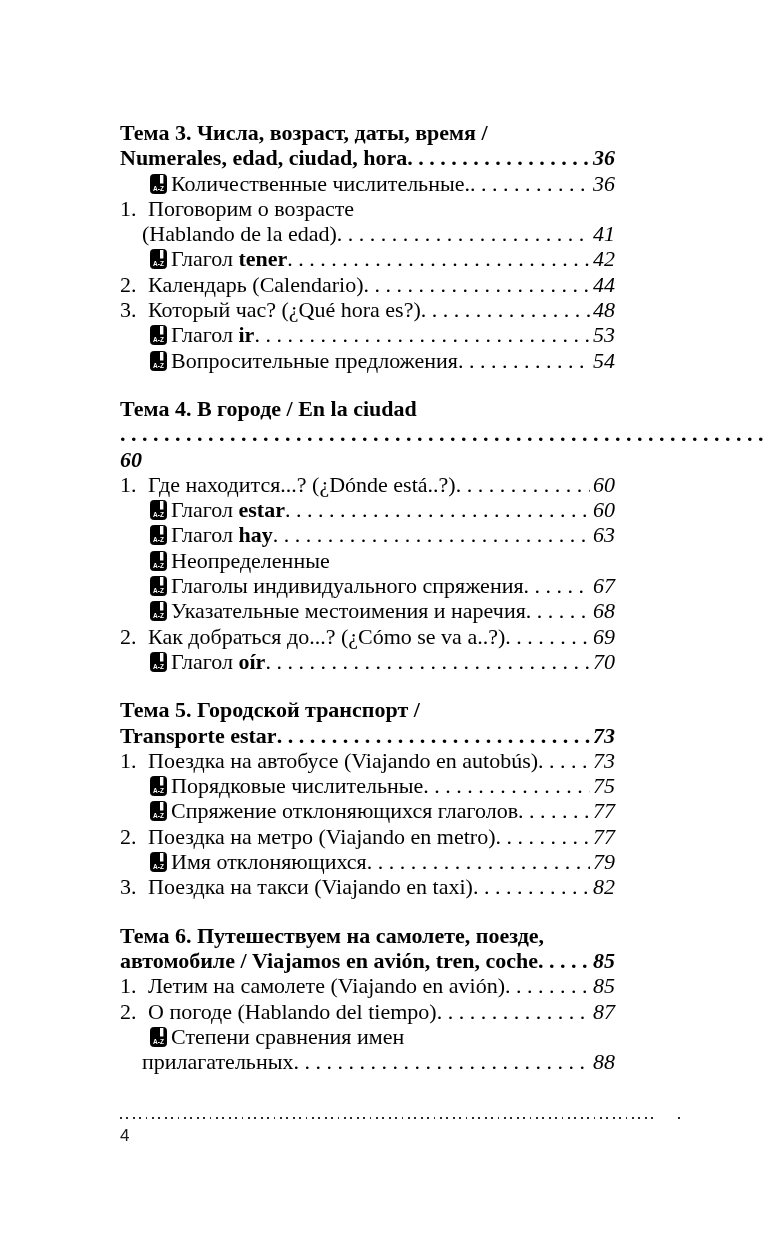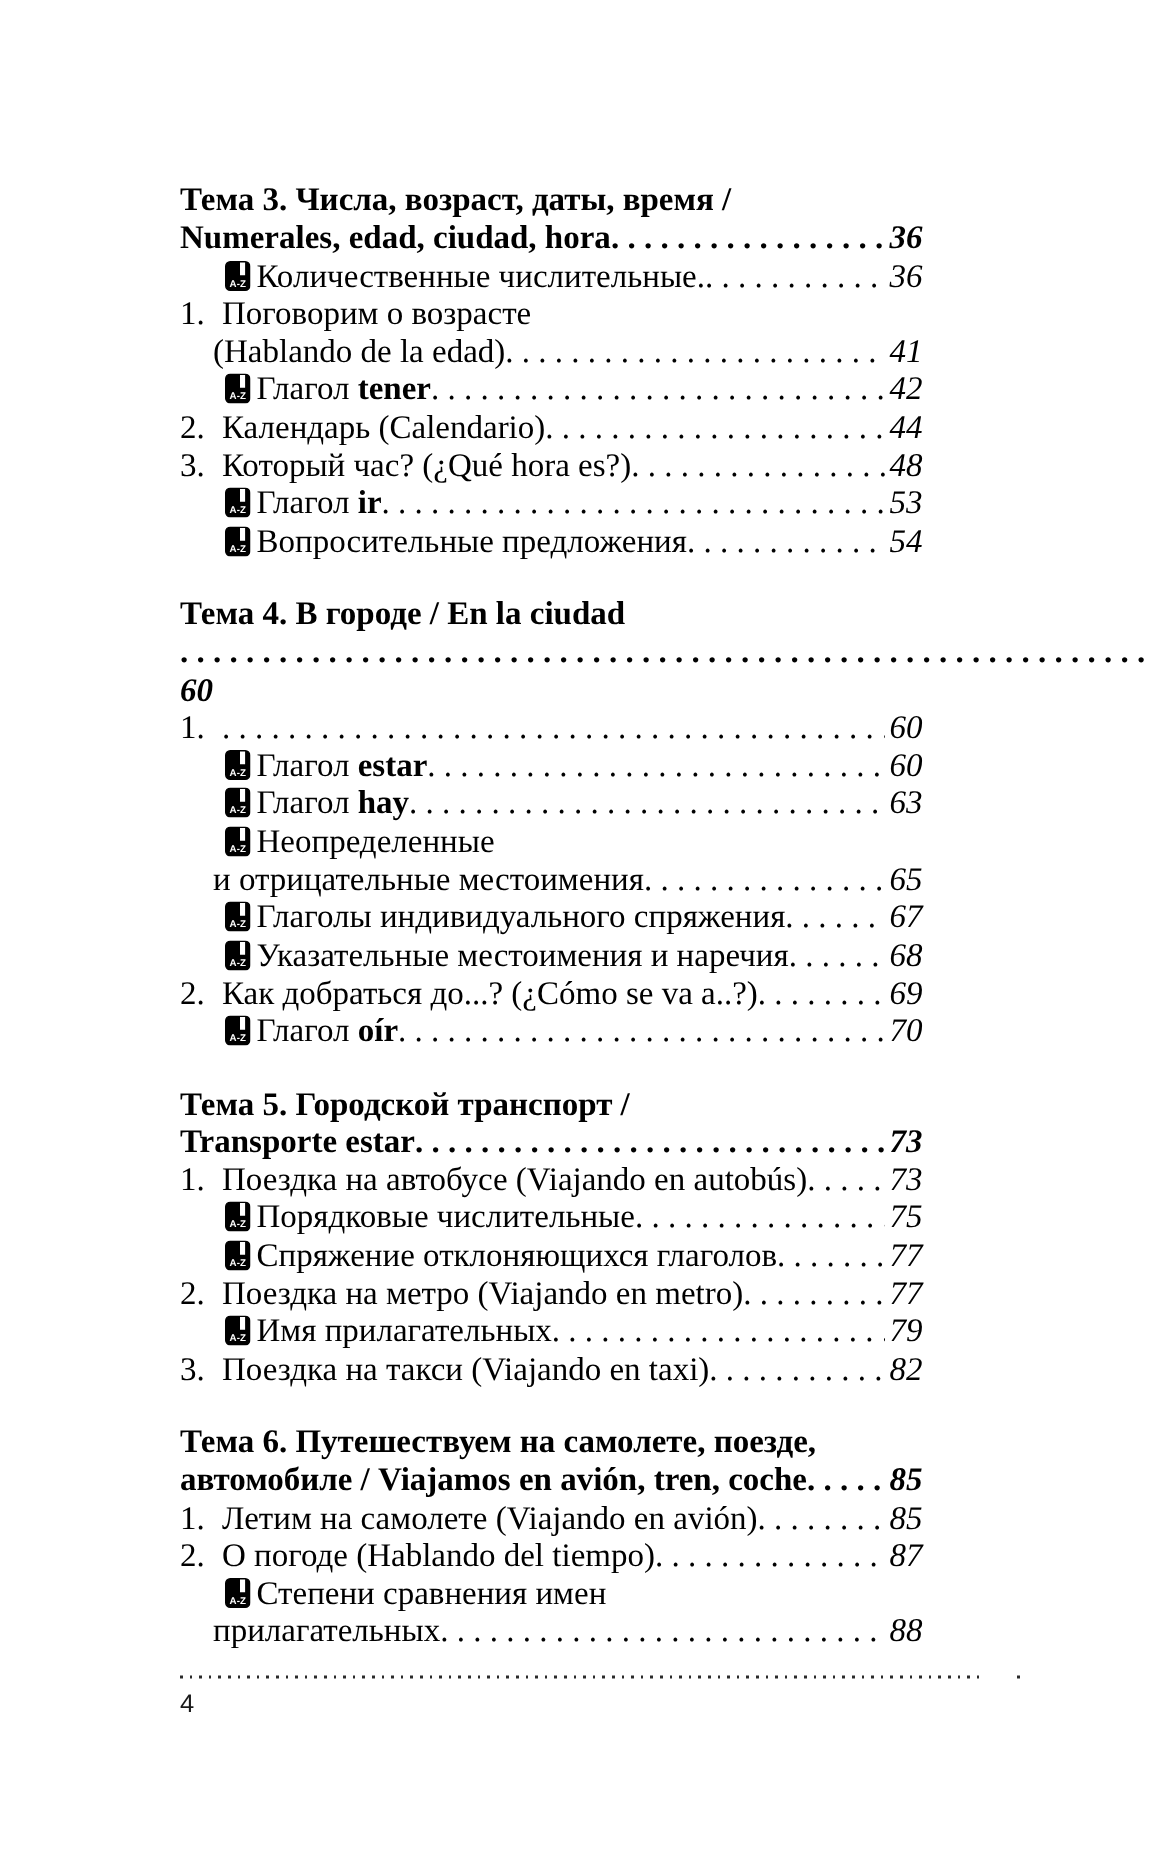--- a/index.html
+++ b/index.html
@@ -132,20 +132,21 @@
         <span class="leader"></span>
         <span class="pg">54</span>
       </div>
       <div class="row heading gap">
         <span class="body"><span>Тема 4. В городе / En la ciudad </span></span>
         <span class="leader"></span>
         <span class="pg">60</span>
       </div>
       <div class="row item">
         <span class="num">1.</span>
+        <span class="body"><span>Где находится...? (¿Dónde está..?) </span></span>
         <span class="leader"></span>
         <span class="pg">60</span>
       </div>
       <div class="row icon">
         <span class="body"><svg width="17" height="20" viewBox="0 0 17 20">
             <rect x="0.5" y="0.5" width="16" height="19" rx="3" fill="#000" stroke="#000"></rect>
             <rect x="10" y="1" width="3.4" height="8.5" fill="#fff"></rect>
             <text x="8.5" y="17" font-size="6.5" fill="#fff" text-anchor="middle" font-family="Liberation Sans, sans-serif" font-weight="bold">A-Z</text>
           </svg><span>Глагол </span><span class="b">estar</span><span> </span></span>
         <span class="leader"></span>
@@ -159,25 +160,20 @@
           </svg><span>Глагол </span><span class="b">hay</span></span>
         <span class="leader"></span>
         <span class="pg">63</span>
       </div>
       <div class="row icon">
         <span class="body"><svg width="17" height="20" viewBox="0 0 17 20">
             <rect x="0.5" y="0.5" width="16" height="19" rx="3" fill="#000" stroke="#000"></rect>
             <rect x="10" y="1" width="3.4" height="8.5" fill="#fff"></rect>
             <text x="8.5" y="17" font-size="6.5" fill="#fff" text-anchor="middle" font-family="Liberation Sans, sans-serif" font-weight="bold">A-Z</text>
           </svg><span>Неопределенные</span></span>
-      </div>
-      <div class="row cont">
-        <span class="body"><span>и отрицательные местоимения </span></span>
-        <span class="leader"></span>
-        <span class="pg">65</span>
       </div>
       <div class="row icon">
         <span class="body"><svg width="17" height="20" viewBox="0 0 17 20">
             <rect x="0.5" y="0.5" width="16" height="19" rx="3" fill="#000" stroke="#000"></rect>
             <rect x="10" y="1" width="3.4" height="8.5" fill="#fff"></rect>
             <text x="8.5" y="17" font-size="6.5" fill="#fff" text-anchor="middle" font-family="Liberation Sans, sans-serif" font-weight="bold">A-Z</text>
           </svg><span>Глаголы индивидуального спряжения </span></span>
         <span class="leader"></span>
         <span class="pg">67</span>
       </div>
@@ -241,21 +237,21 @@
         <span class="num">2.</span>
         <span class="body"><span>Поездка на метро (Viajando en metro)</span></span>
         <span class="leader"></span>
         <span class="pg">77</span>
       </div>
       <div class="row icon">
         <span class="body"><svg width="17" height="20" viewBox="0 0 17 20">
             <rect x="0.5" y="0.5" width="16" height="19" rx="3" fill="#000" stroke="#000"></rect>
             <rect x="10" y="1" width="3.4" height="8.5" fill="#fff"></rect>
             <text x="8.5" y="17" font-size="6.5" fill="#fff" text-anchor="middle" font-family="Liberation Sans, sans-serif" font-weight="bold">A-Z</text>
-          </svg><span>Имя прилагательных </span></span>
+          </svg><span>Имя отклоняющихся </span></span>
         <span class="leader"></span>
         <span class="pg">79</span>
       </div>
       <div class="row item">
         <span class="num">3.</span>
         <span class="body"><span>Поездка на такси (Viajando en taxi) </span></span>
         <span class="leader"></span>
         <span class="pg">82</span>
       </div>
       <div class="row heading gap">

